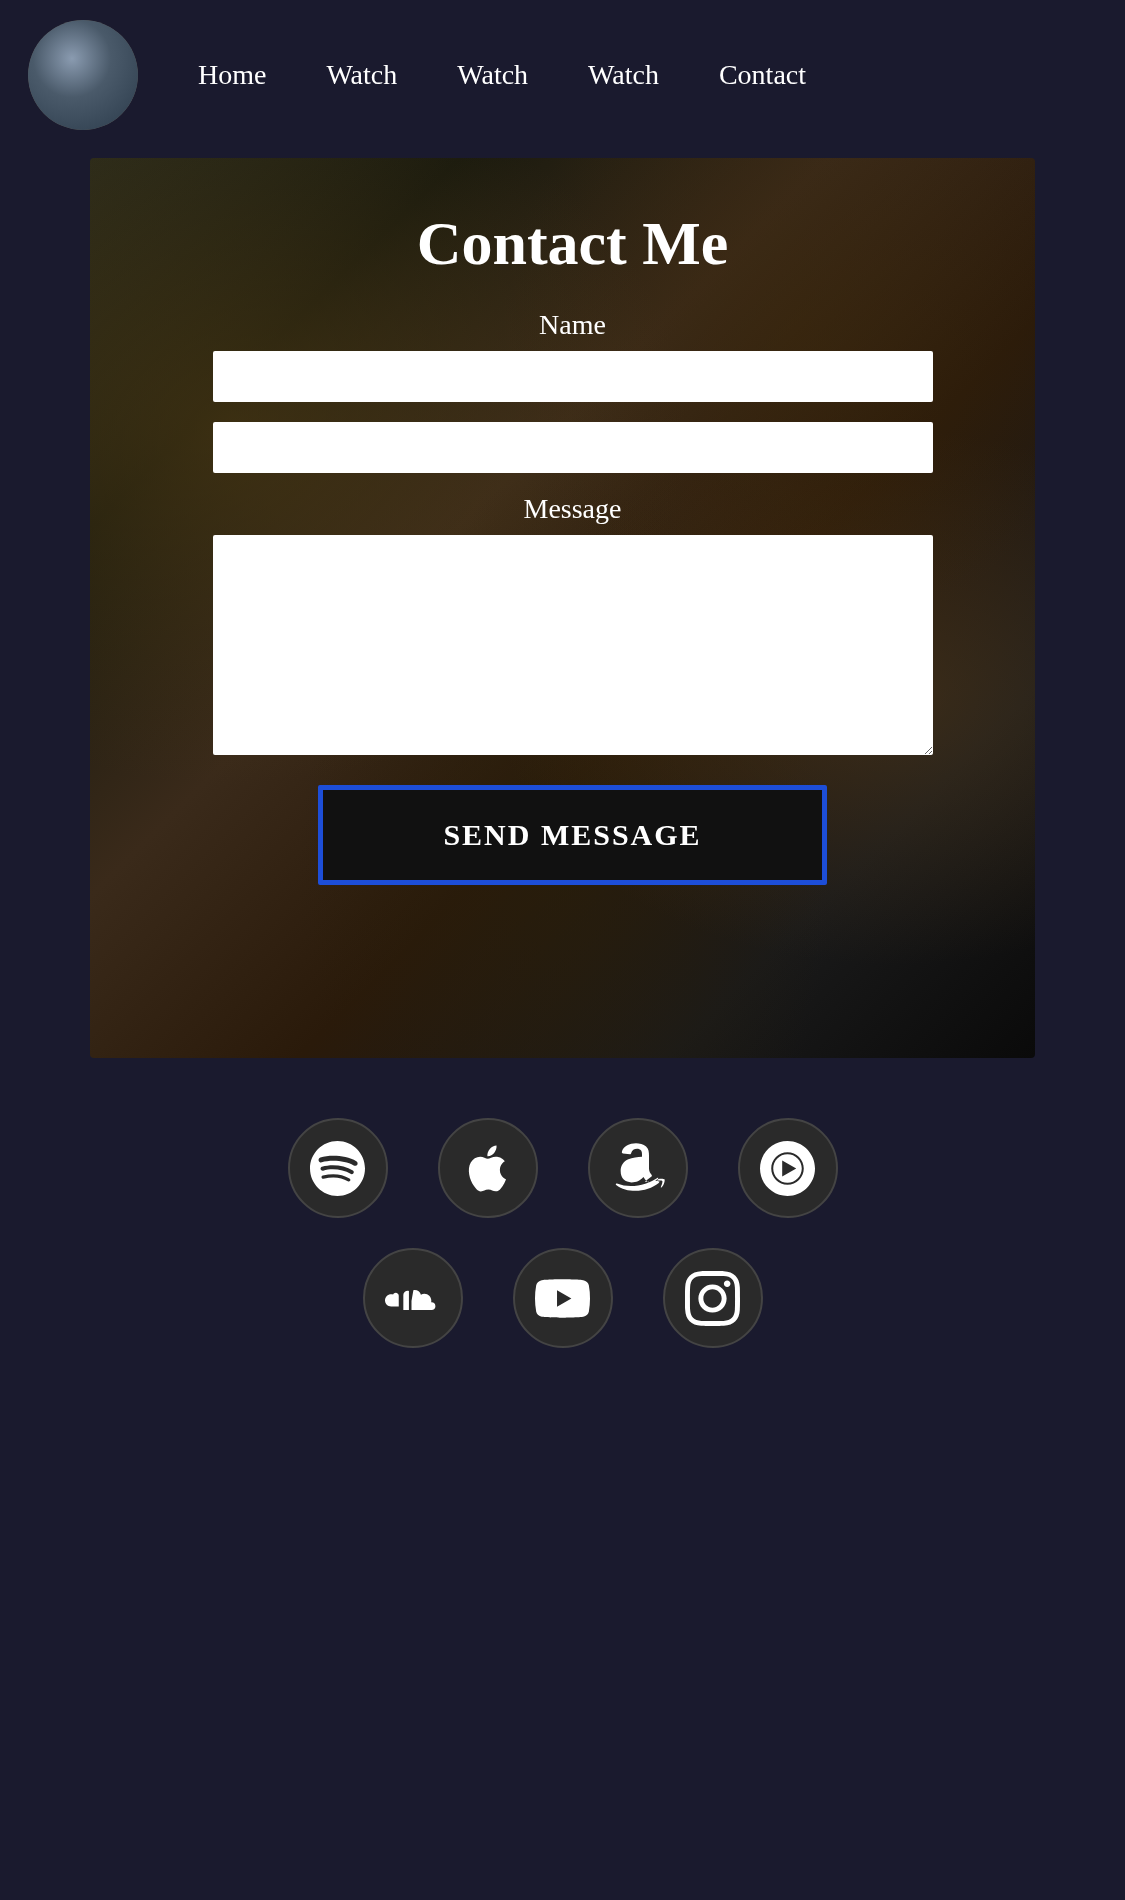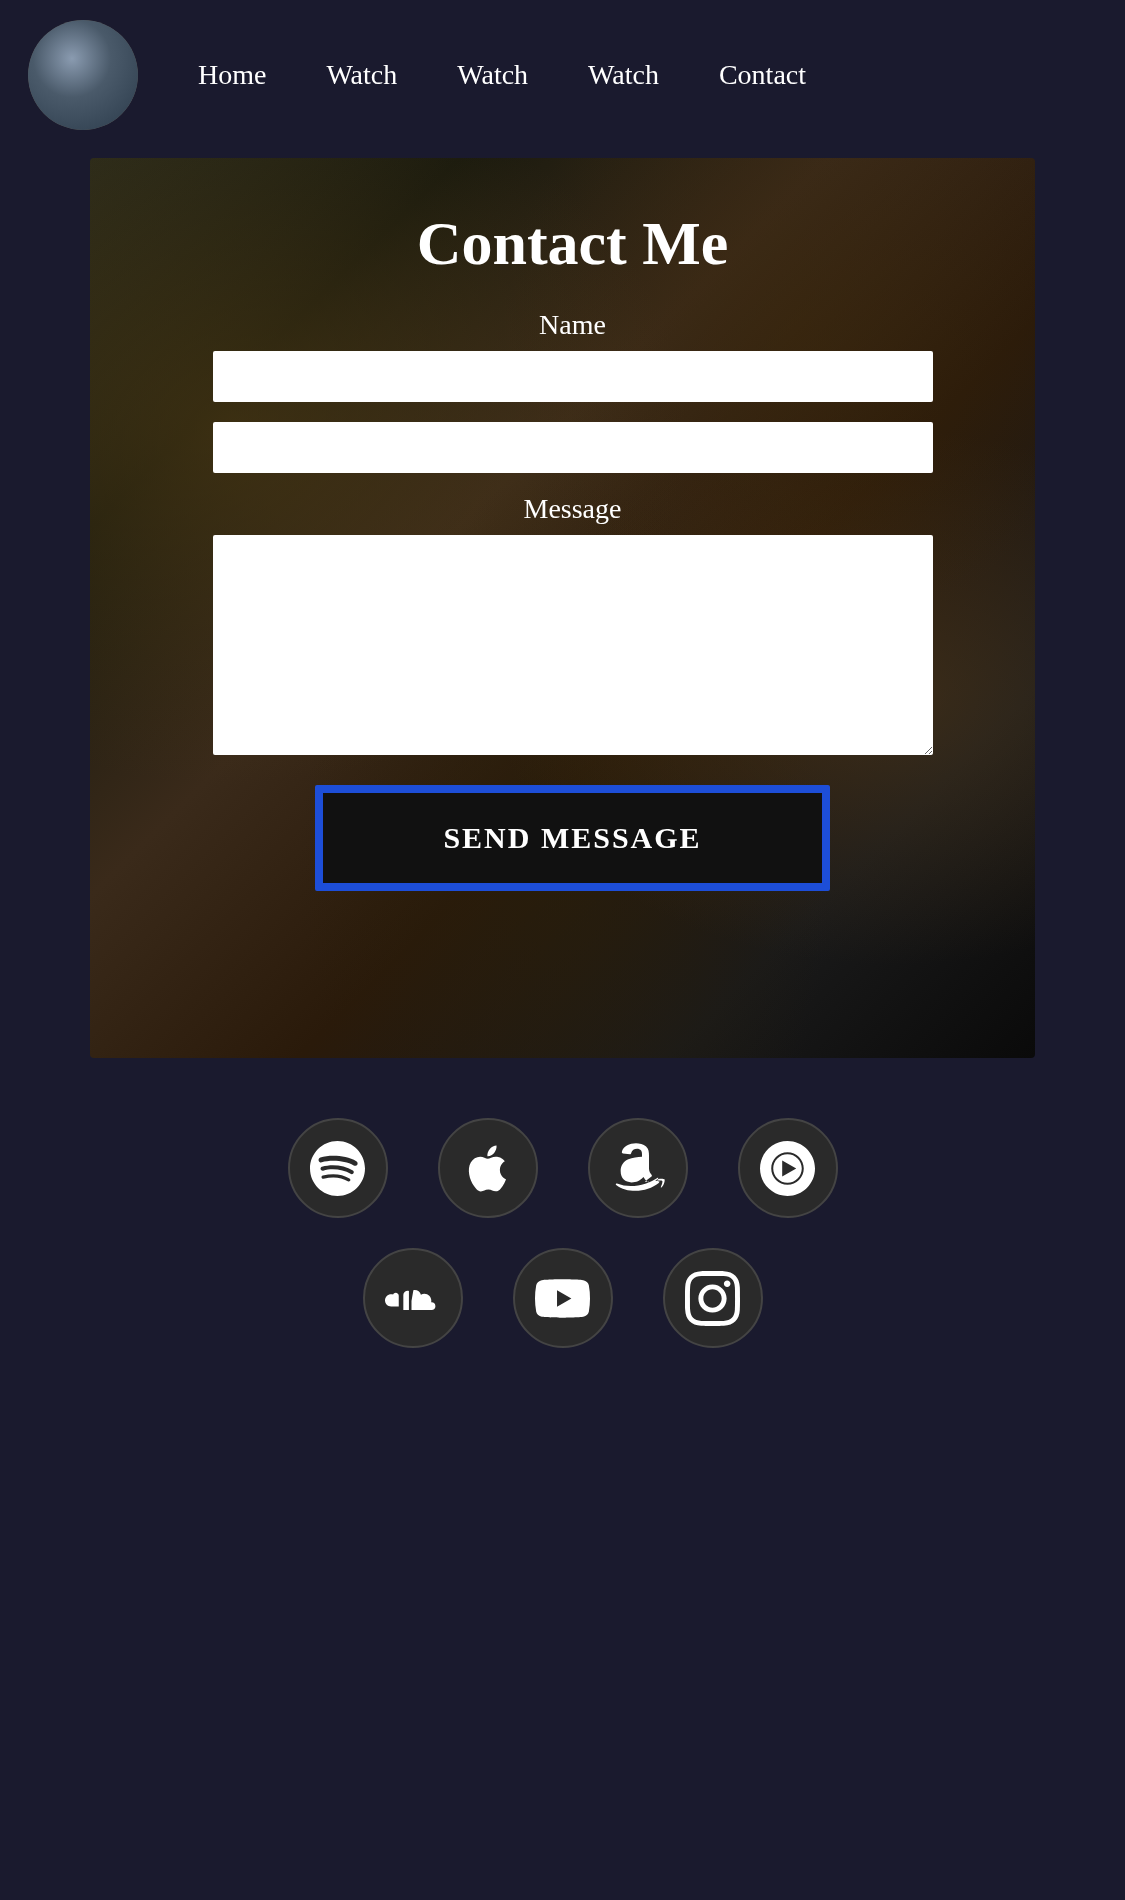--- a/index.html
+++ b/index.html
@@ -143,21 +143,21 @@
     }
 
     .send-btn-wrap {
       display: flex;
       justify-content: center;
     }
 
     .send-btn {
       background: #111111;
       color: #ffffff;
-      border: 8px solid #1d4ed8;
+      border: 5px solid #1d4ed8;
       padding: 28px 120px;
       font-size: 30px;
       font-weight: bold;
       letter-spacing: 2px;
       cursor: pointer;
       font-family: Georgia, serif;
       border-radius: 2px;
     }
 
     

